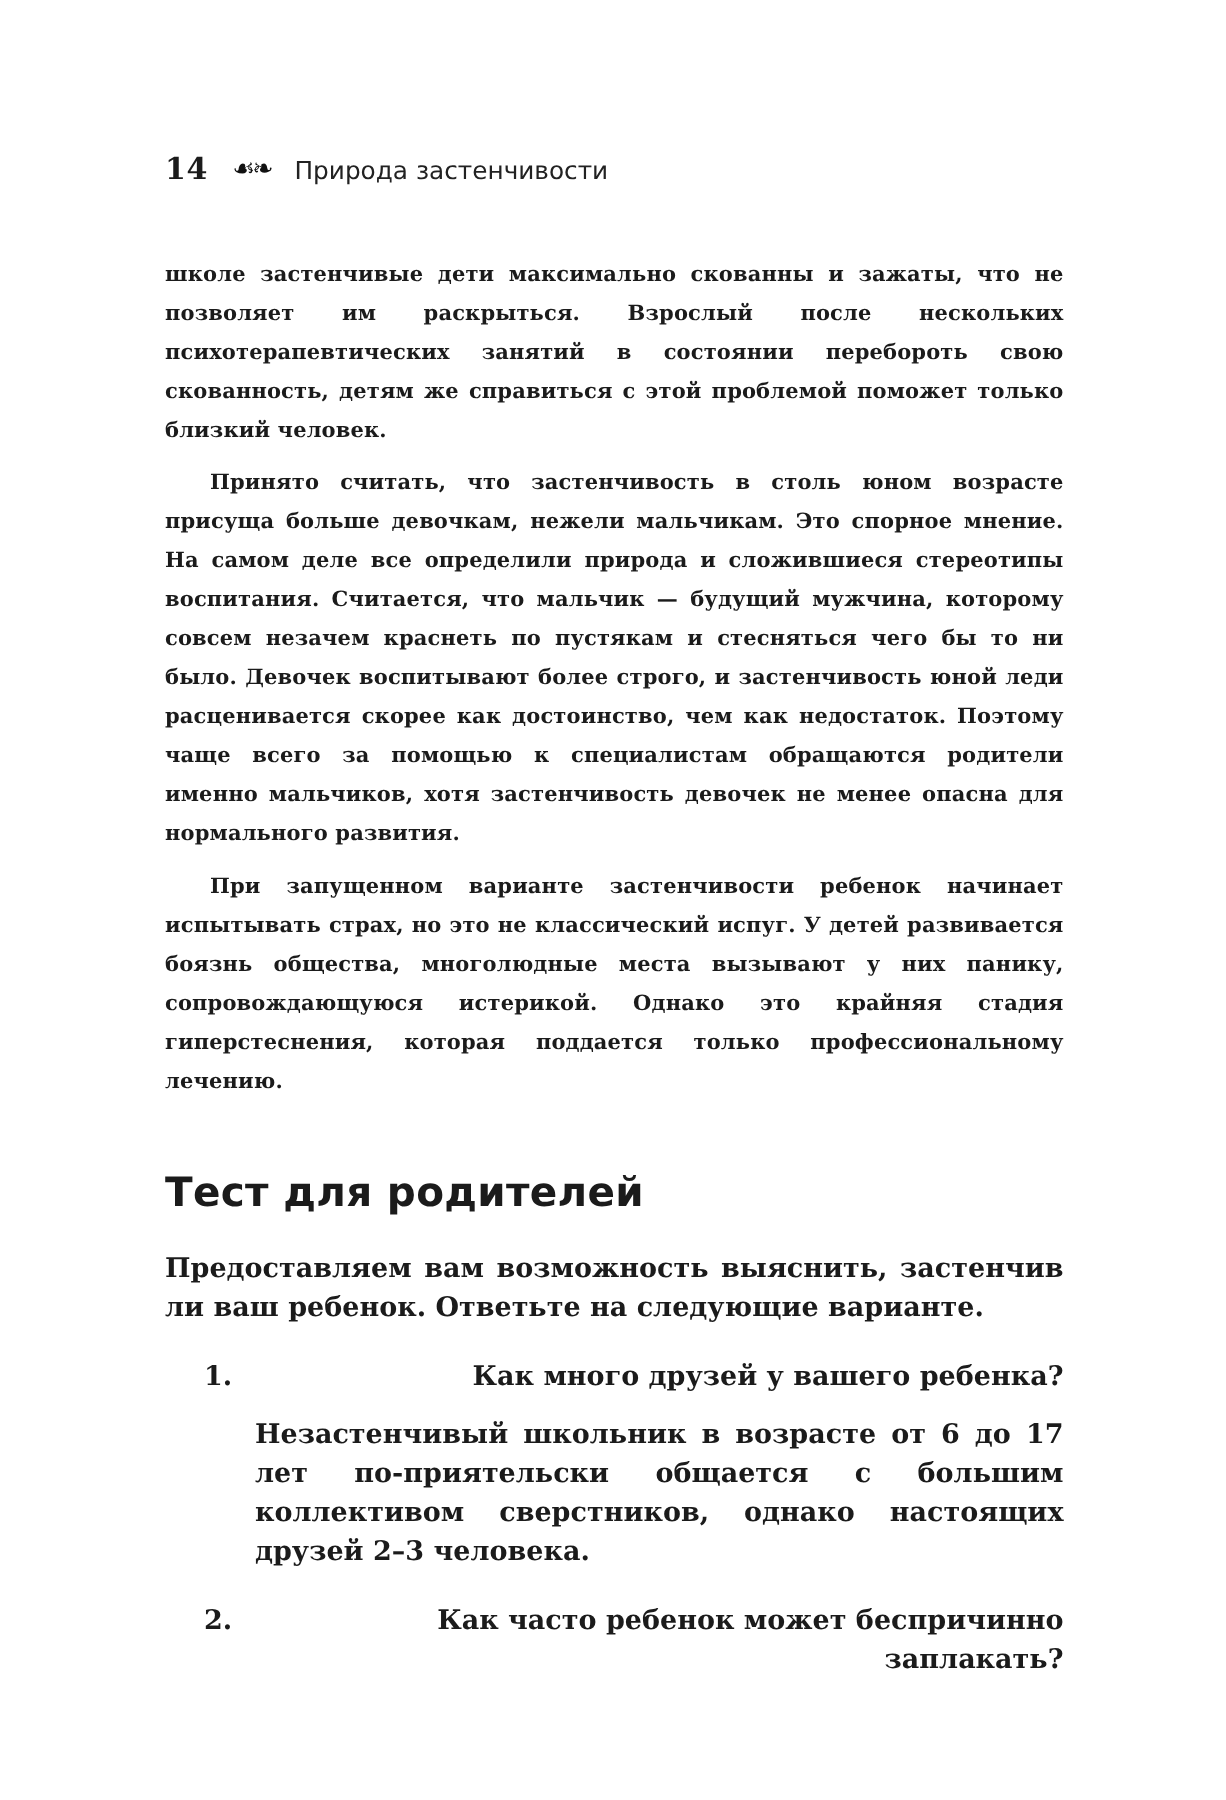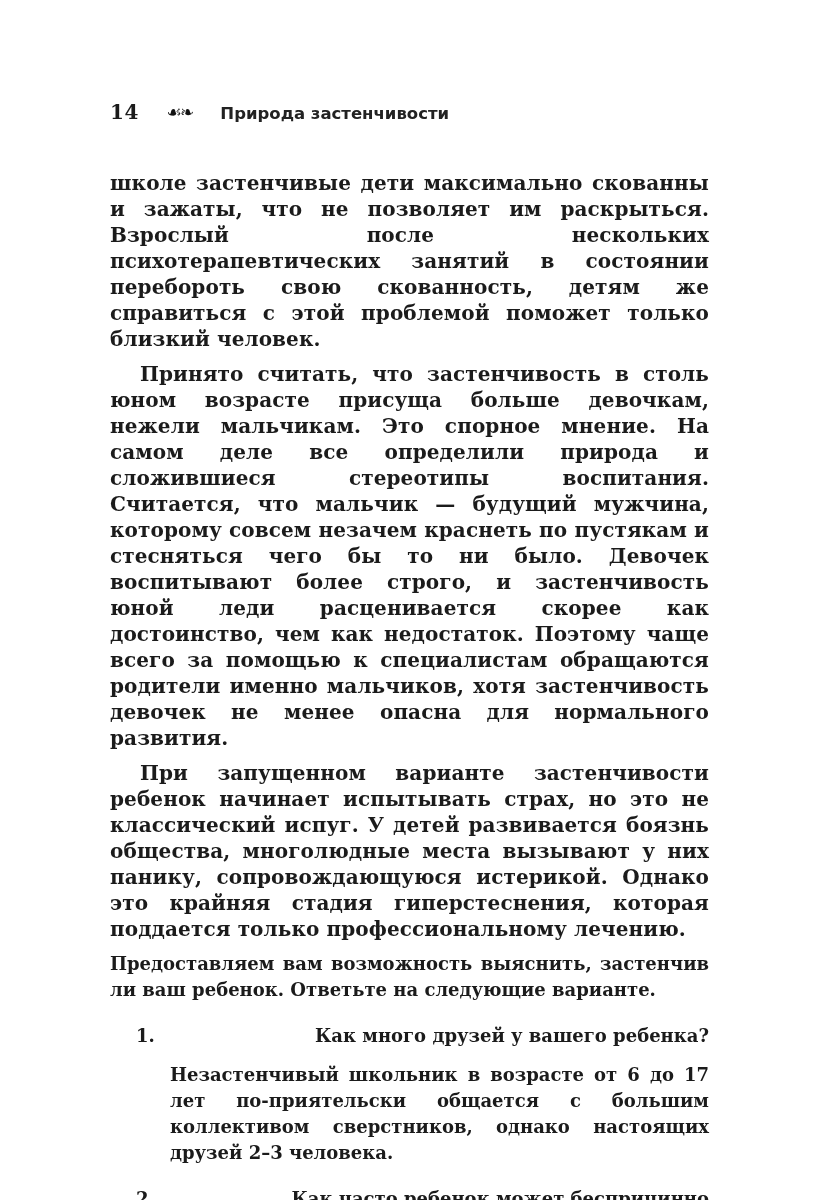--- a/index.html
+++ b/index.html
@@ -17,47 +17,47 @@
   .page {
     box-sizing: border-box;
     width: 817px;
     height: 1200px;
     padding: 100px 108px 40px 110px;
   }
   
   .running-header {
     display: flex;
     align-items: baseline;
-    gap: 28px;
+    gap: 16px;
     margin-bottom: 46px;
   }
   .page-number {
     font-family: "DejaVu Serif", serif;
     font-weight: 700;
     font-size: 20px;
     letter-spacing: 0.5px;
   }
   .ornament {
     font-family: "DejaVu Sans", sans-serif;
     font-size: 17px;
     letter-spacing: -2px;
     position: relative;
     top: -1px;
     color: #111;
   }
   .running-title {
     font-family: "DejaVu Sans", "Liberation Sans", sans-serif;
     font-size: 16.5px;
-    font-weight: 700;
+    font-weight: 400;
     color: #222;
   }
   
   .body-text p {
     margin: 0 0 9px 0;
-    font-size: 20px;
+    font-size: 14px;
     line-height: 26px;
     font-weight: 600;
     text-align: justify;
     letter-spacing: 0.1px;
   }
   .body-text p.indent {
     text-indent: 30px;
   }
   
   .section-heading {
@@ -113,20 +113,21 @@
     <span class="ornament">☙❧</span>
     <span class="running-title">Природа застенчивости</span>
   </div>
 
   <div class="body-text">
     <p>школе застенчивые дети максимально скованны и зажаты, что не позволяет им раскрыться. Взрослый после нескольких психотерапевтических занятий в состоянии перебороть свою скованность, детям же справиться с этой проблемой поможет только близкий человек.</p>
     <p class="indent">Принято считать, что застенчивость в столь юном возрасте присуща больше девочкам, нежели мальчикам. Это спорное мнение. На самом деле все определили природа и сложившиеся стереотипы воспитания. Считается, что мальчик — будущий мужчина, которому совсем незачем краснеть по пустякам и стесняться чего бы то ни было. Девочек воспитывают более строго, и застенчивость юной леди расценивается скорее как достоинство, чем как недостаток. Поэтому чаще всего за помощью к специалистам обращаются родители именно мальчиков, хотя застенчивость девочек не менее опасна для нормального развития.</p>
     <p class="indent">При запущенном варианте застенчивости ребенок начинает испытывать страх, но это не классический испуг. У детей развивается боязнь общества, многолюдные места вызывают у них панику, сопровождающуюся истерикой. Однако это крайняя стадия гиперстеснения, которая поддается только профессиональному лечению.</p>
   </div>
 
+  <h2 class="section-heading">Тест для родителей</h2>
 
   <p class="intro">Предоставляем вам возможность выяснить, застенчив ли ваш ребенок. Ответьте на следующие варианте.</p>
 
   <div class="question-list">
 
     <div class="question-item">
       <span class="question-number">1.</span>
       <span class="question-text">Как много друзей у вашего ребенка?</span>
       <div class="question-answer">Незастенчивый школьник в возрасте от 6 до 17 лет по-приятельски общается с большим коллективом сверстников, однако настоящих друзей 2–3 человека.</div>
     </div>

